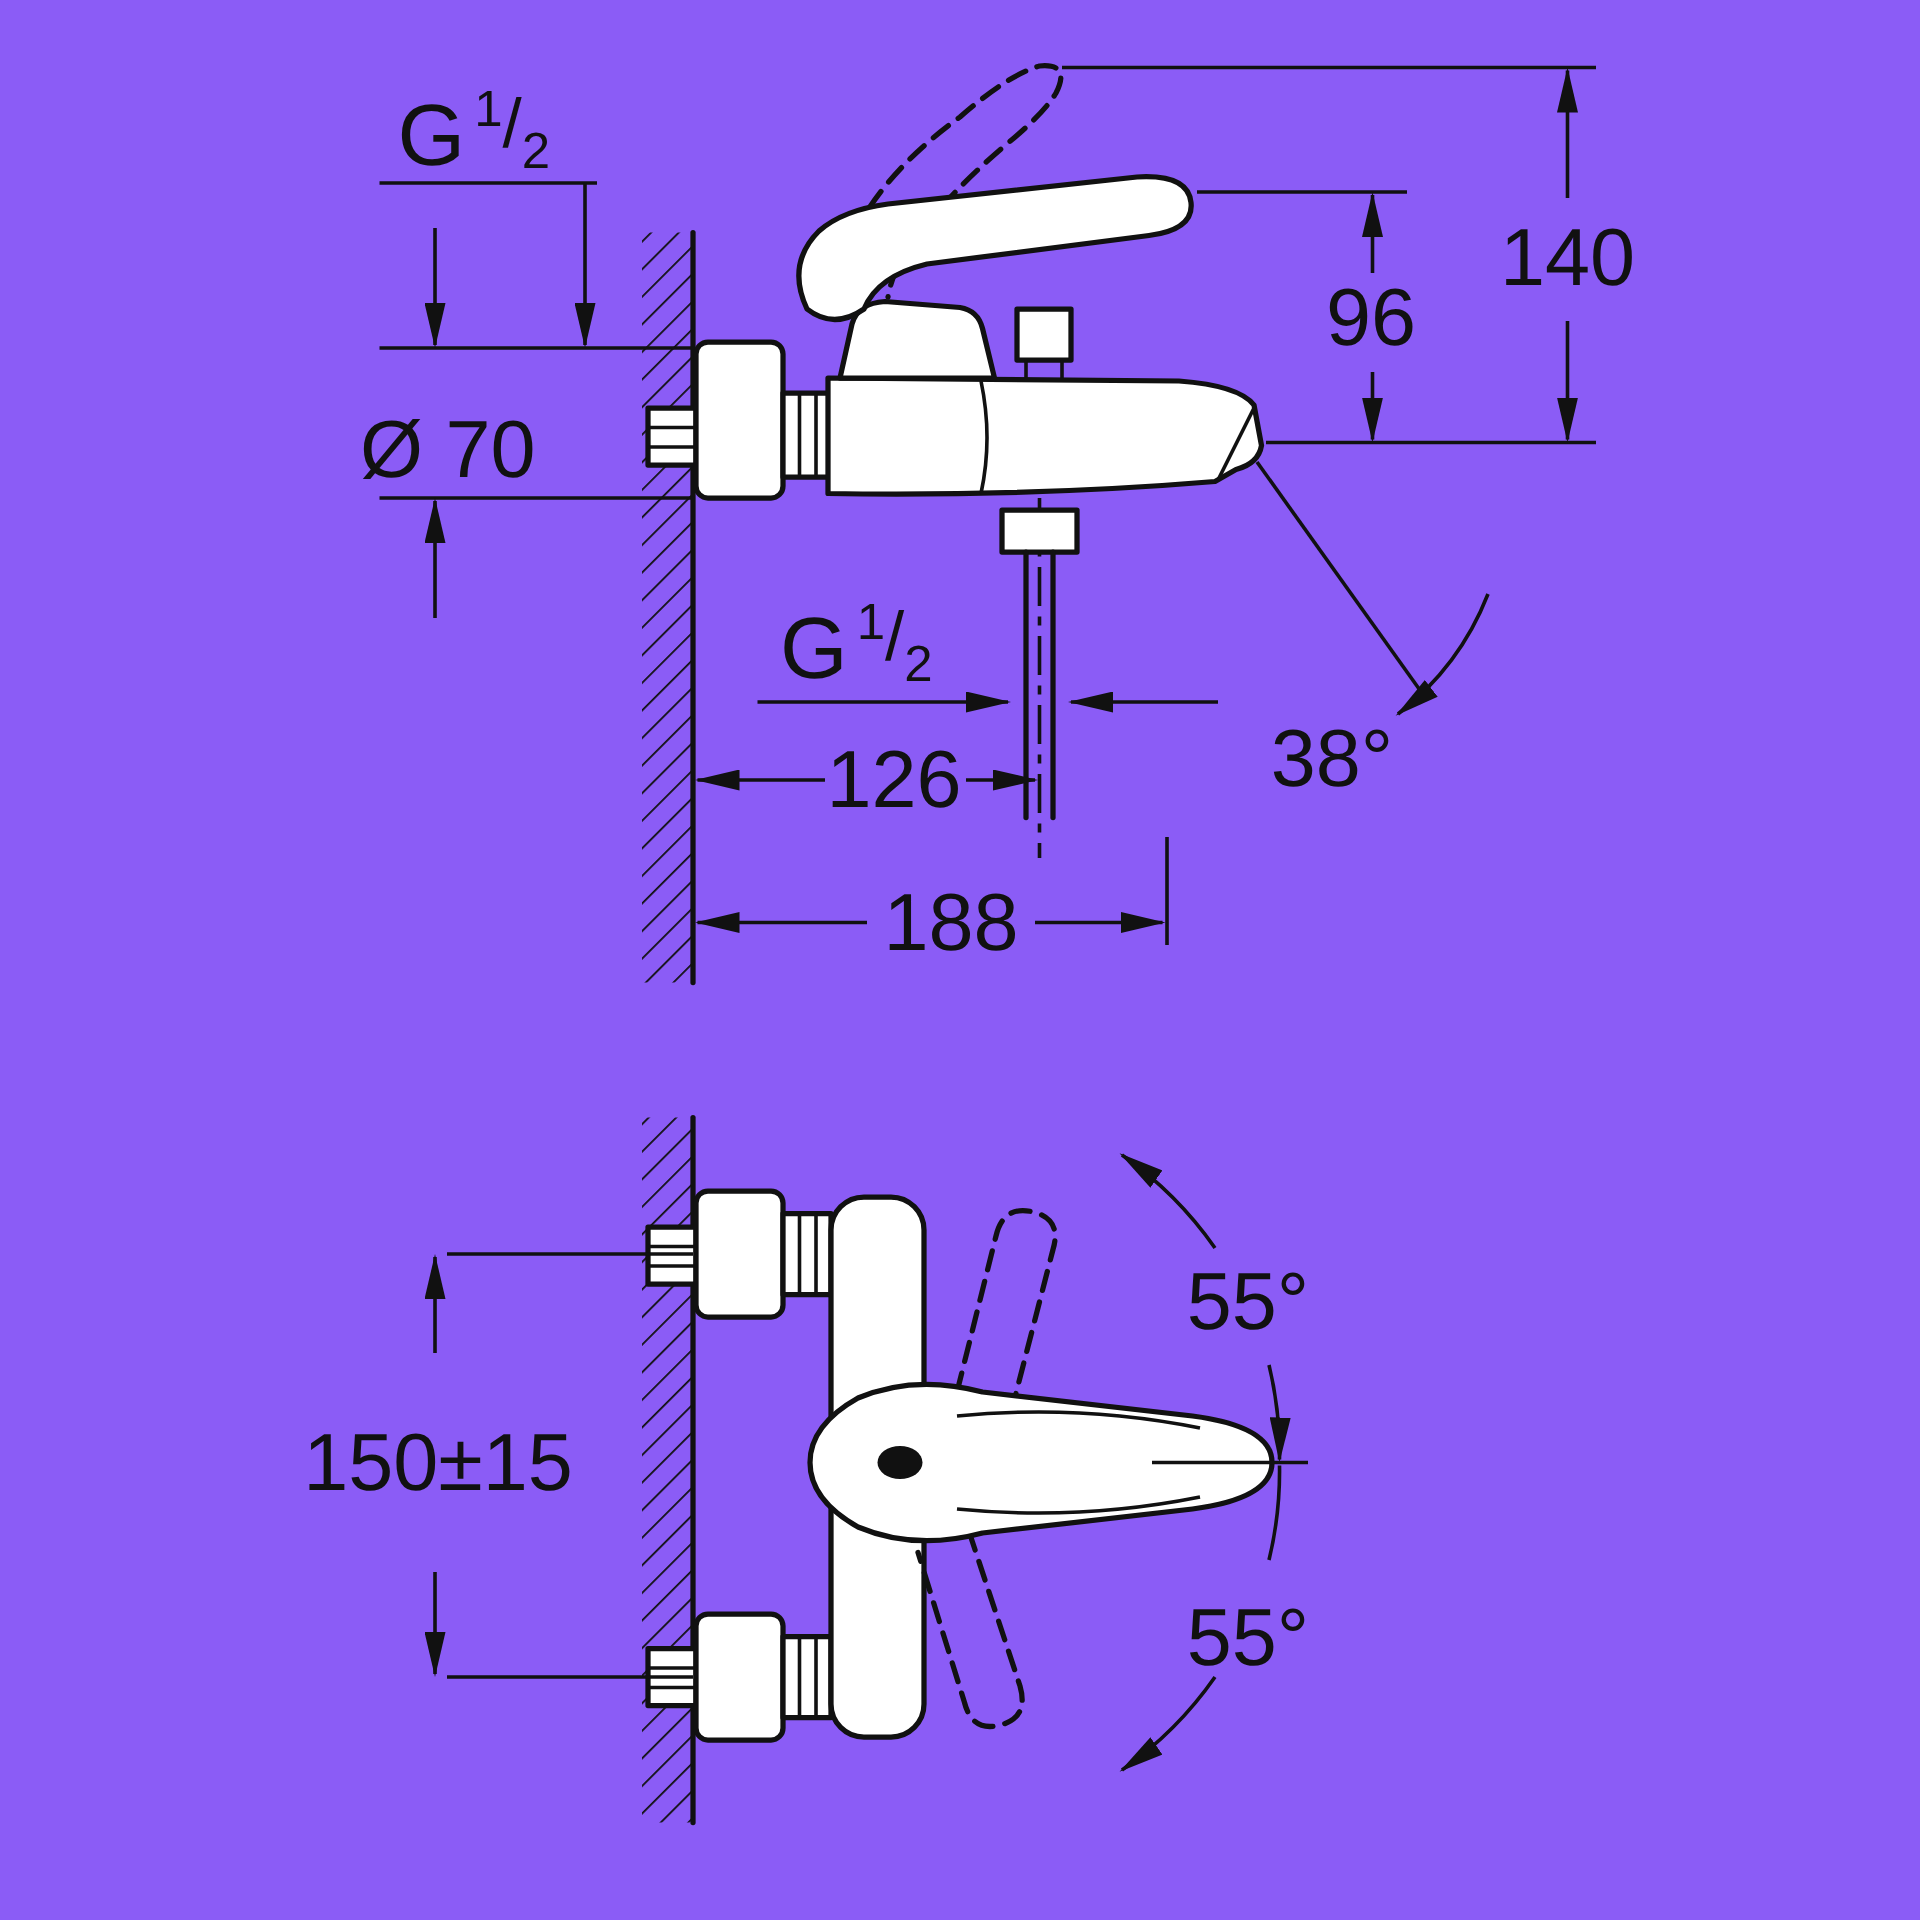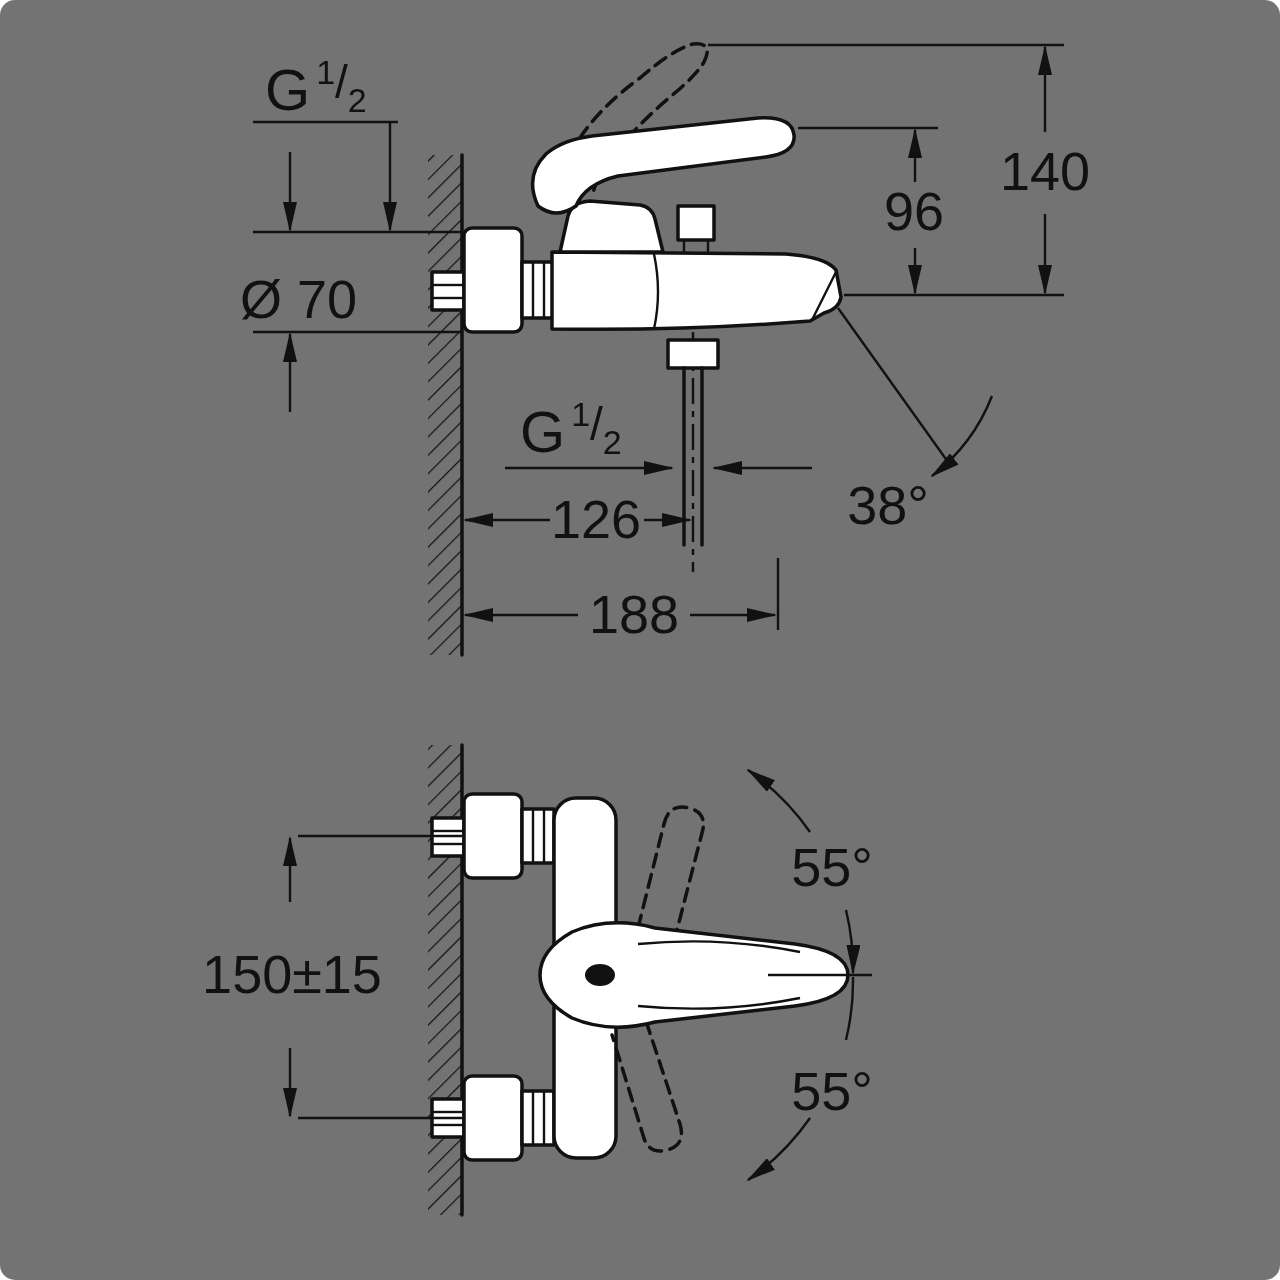--- a/index.html
+++ b/index.html
@@ -1,16 +1,16 @@
 <!DOCTYPE html>
 <html><head>
 <meta charset="utf-8">
 <style>
   html,body{margin:0;padding:0;background:#ffffff;}
-  .canvas{width:1280px;height:1280px;position:relative;background:#737373;overflow:hidden;border-radius:15px;}
+  .canvas{width:1280px;height:1280px;position:relative;background:#8b5cf6;overflow:hidden;}
   svg{display:block;}
   text{font-family:"Liberation Sans","DejaVu Sans",sans-serif;fill:#111111;}
   .t{font-size:54px;}
   .tg{font-size:58px;}
   .obj{fill:#ffffff;stroke:#111111;stroke-width:3.5;stroke-linejoin:round;}
   .ln{fill:none;stroke:#111111;stroke-width:3.5;stroke-linejoin:round;stroke-linecap:round;}
   .thin{fill:none;stroke:#111111;stroke-width:2.4;}
   .dim{fill:none;stroke:#111111;stroke-width:2.4;}
   .dashed{stroke-dasharray:13 8;}
   .cline{stroke-dasharray:26 7 6 7;}

